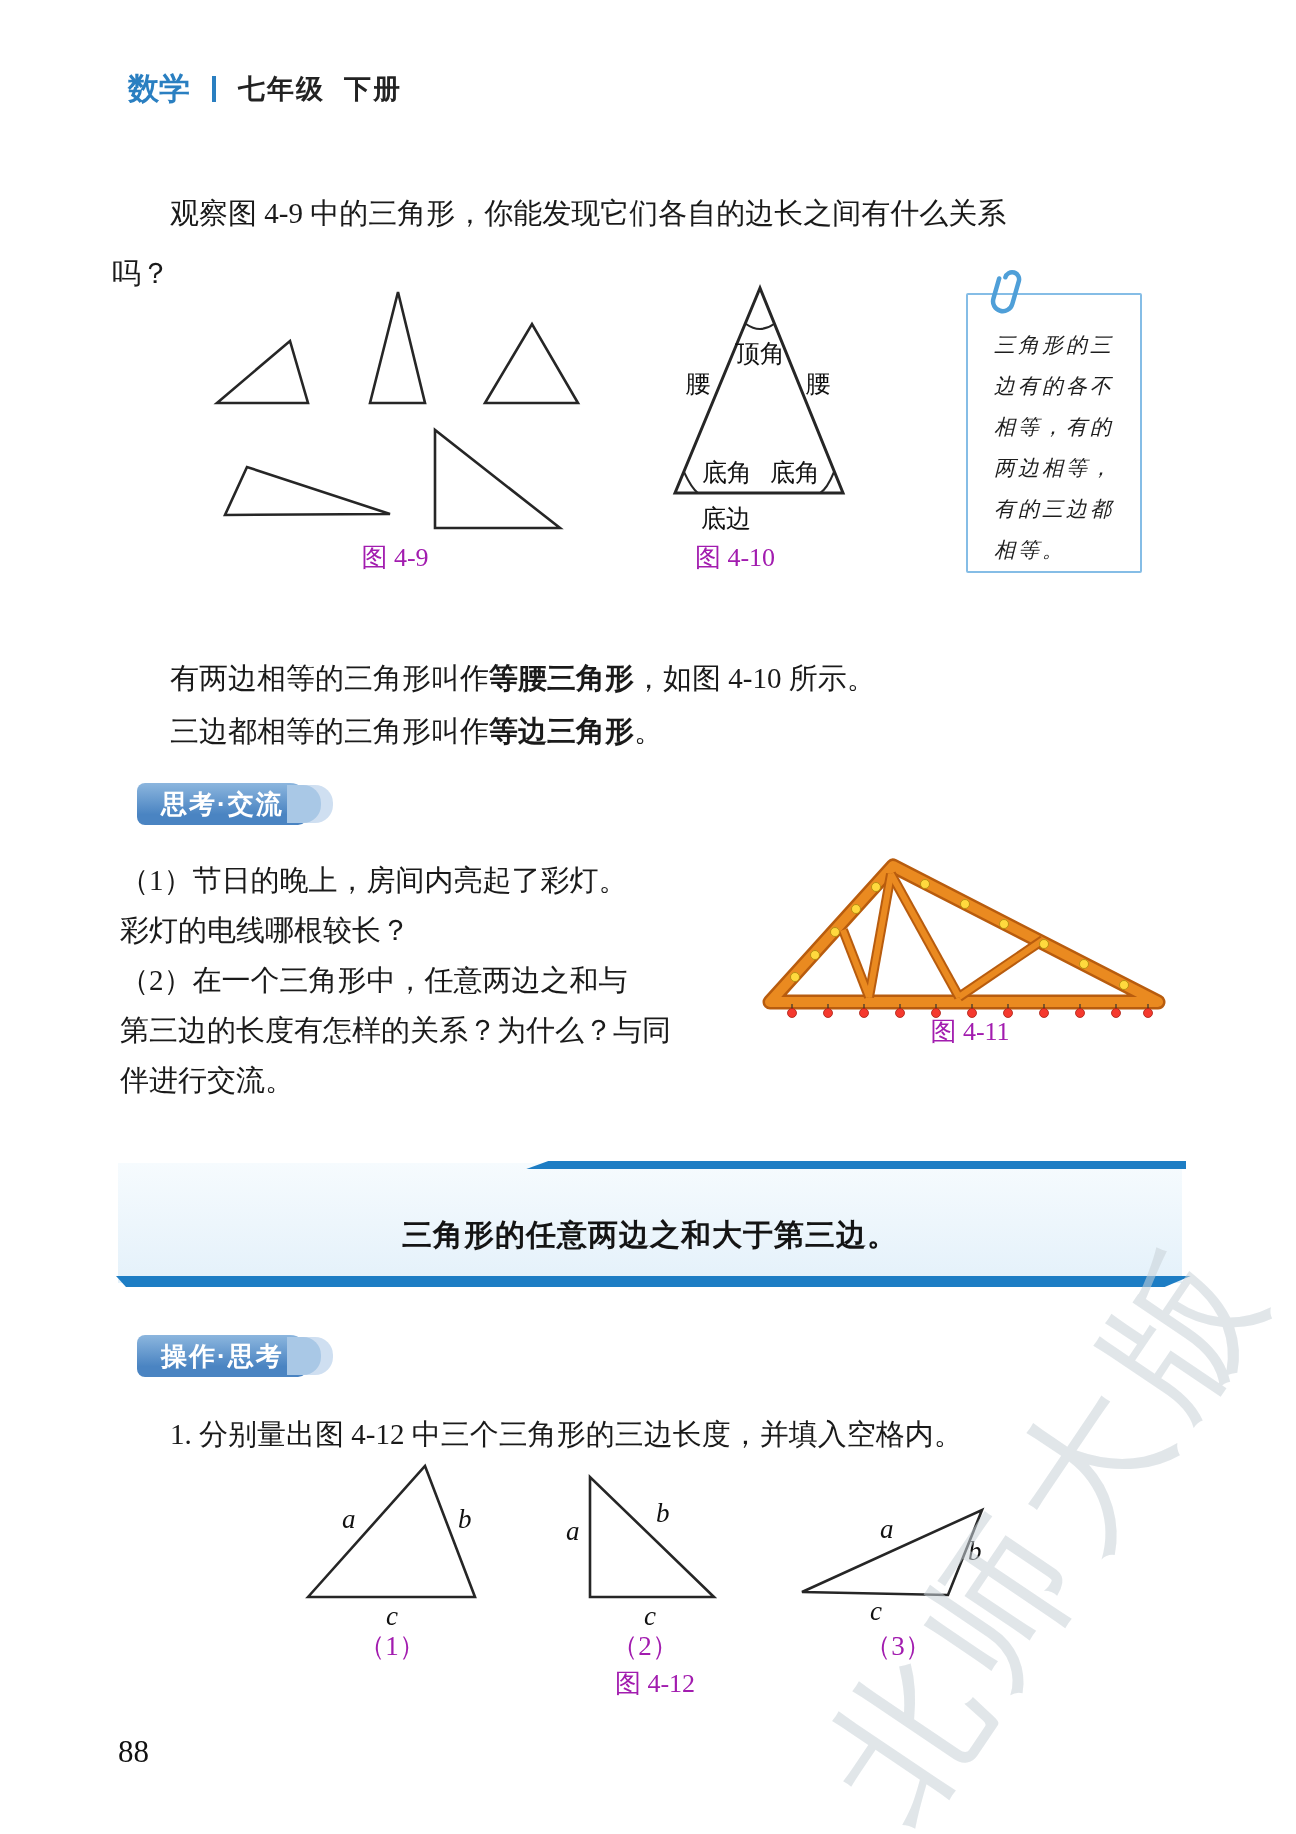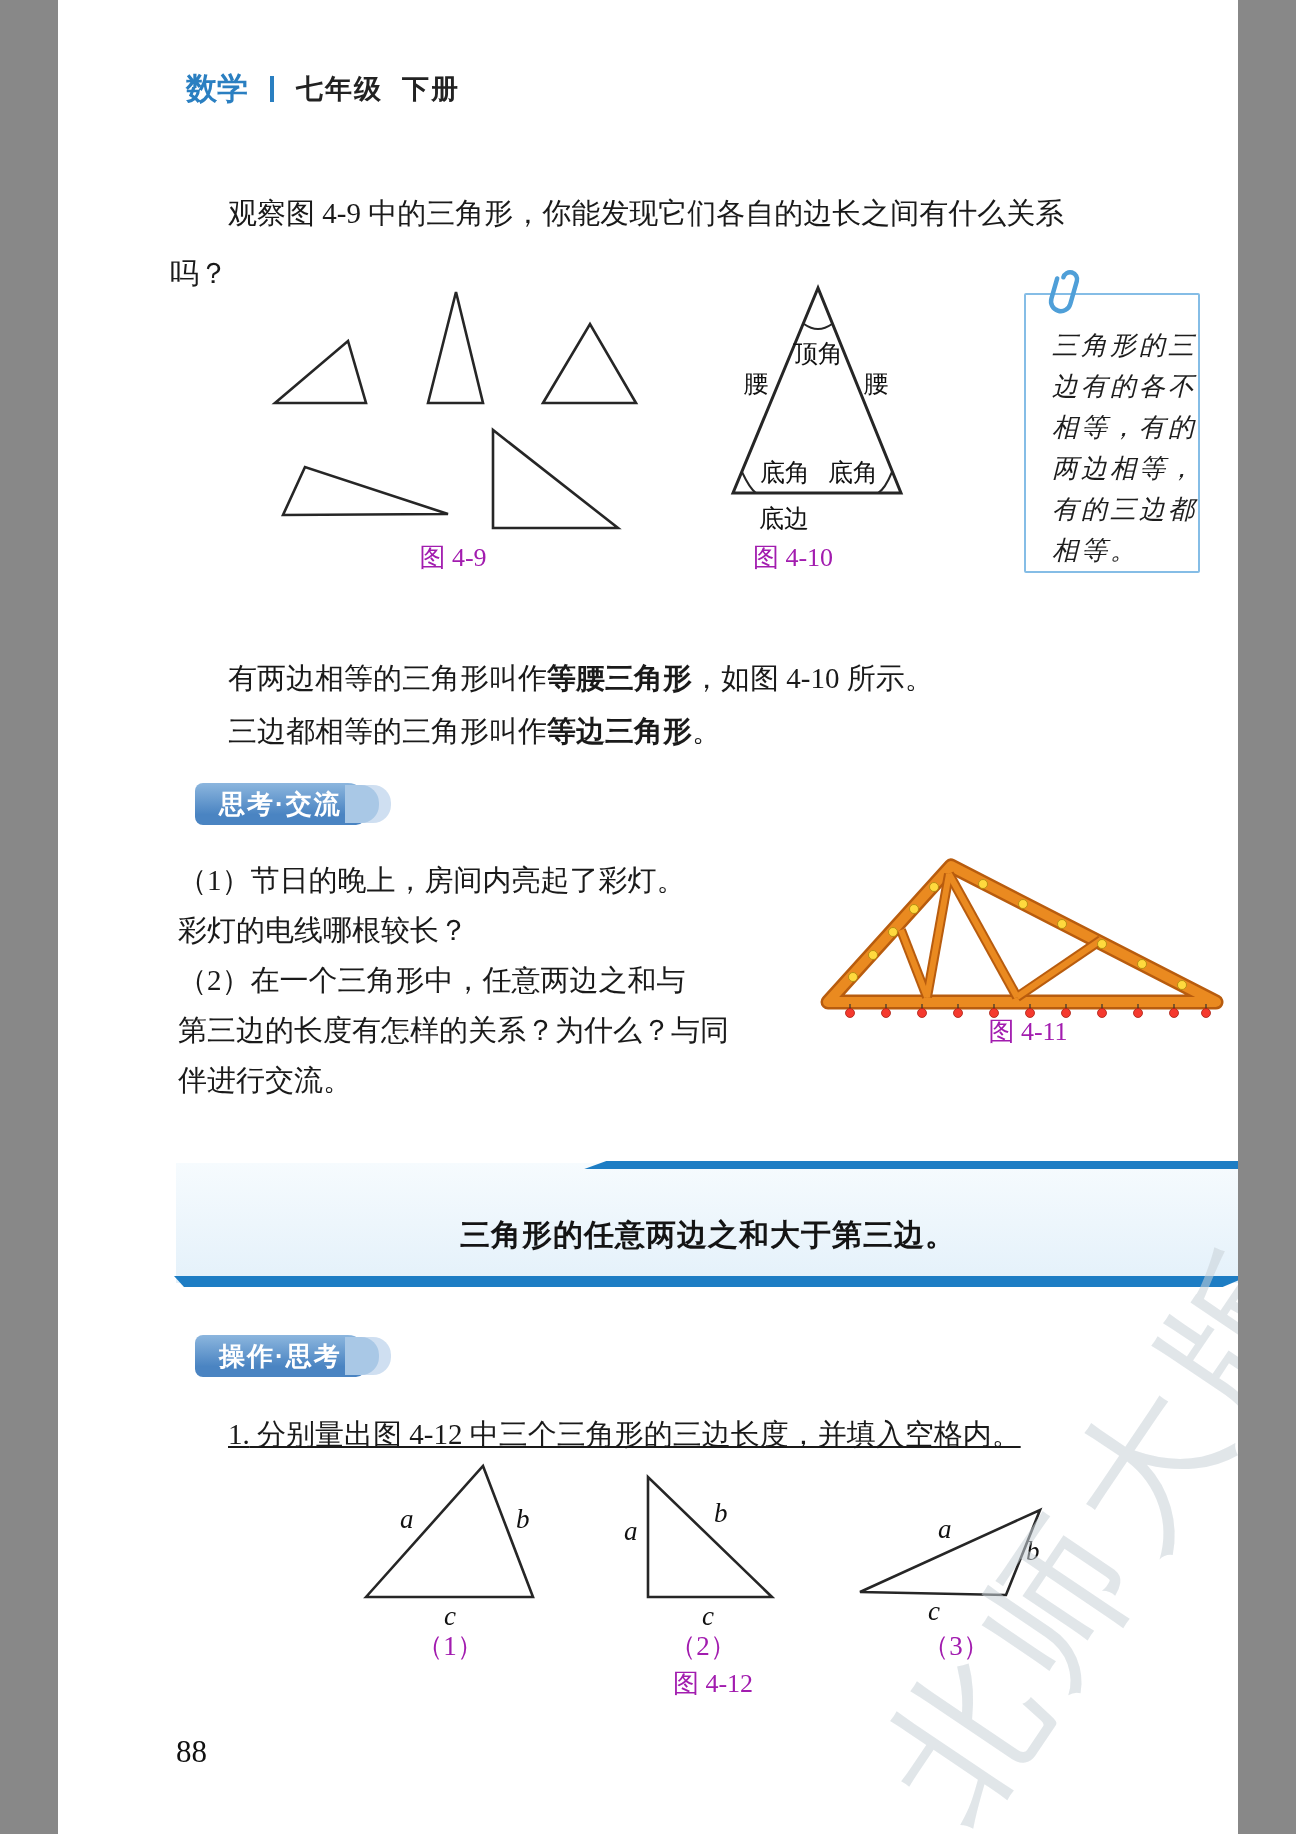--- a/index.html
+++ b/index.html
@@ -1,17 +1,17 @@
 <!DOCTYPE html>
 <html style="--accent_blue: #2a7fc1; --badge_blue: #4a84c2; --note_border: #85bde6; --callout_blue: #1d7dc4; --truss_orange: #ea8a20; --truss_dark: #b85c0e; --light_yellow: #ffd93e; --light_red: #f5392e;"><head>
 <meta charset="utf-8">
 <style>
   html,body{margin:0;padding:0;background:#888;}
   .page{
-    position:relative;width:1180px;height:1834px;margin:0 auto;
+    position:relative;width:1296px;height:1834px;margin:0 auto;
     background:#ffffff;overflow:hidden;
     font-family:"Liberation Serif","DejaVu Serif",serif;color:#1a1a1a;
   }
   .abs{position:absolute;}
   
   .hdr{top:68px;left:128px;display:flex;align-items:center;gap:16px;
        font-family:"Liberation Sans","DejaVu Sans",sans-serif;font-weight:bold;}
   .hdr .subject{color:var(--accent_blue);font-size:31px;}
   .hdr .bar{width:4px;height:26px;background:var(--accent_blue);margin:0 6px;}
   .hdr .grade{font-size:27px;color:#222;letter-spacing:2px;}
@@ -25,21 +25,21 @@
   .tri{fill:none;stroke:#262626;stroke-width:2.6;stroke-linejoin:miter;}
   .arc{fill:none;stroke:#262626;stroke-width:2;}
   .figlabel{font-size:25px;fill:#111;}
   .sidelabel{font-size:27px;font-style:italic;fill:#111;}
   
   .note{
     top:293px;left:966px;width:176px;height:280px;
     border:2px solid var(--note_border);background:#fff;border-radius:2px;
     padding:30px 0 0 26px;box-sizing:border-box;
   }
-  .note .nline{font-size:26px;line-height:41px;letter-spacing:3px;color:#1d1d1d;
+  .note .nline{font-size:21px;line-height:41px;letter-spacing:3px;color:#1d1d1d;
                font-style:italic;}
   .clip{top:262px;left:992px;width:34px;height:56px;transform:rotate(16deg);}
   
   .badge{
     height:42px;padding:0 24px;display:flex;align-items:center;
     font-family:"Liberation Sans","DejaVu Sans",sans-serif;font-weight:bold;
     font-size:26px;color:#fff;letter-spacing:2px;
     background:linear-gradient(180deg,#8cb6de 0%,var(--badge_blue) 75%);
     border-radius:8px 18px 10px 8px;z-index:3;justify-content:flex-end;
   }
@@ -208,21 +208,21 @@
     <div class="strip-top"></div>
     <div class="strip-bottom"></div>
     <div class="text">三角形的任意两边之和大于第三边。</div>
   </div>
 
   <div class="abs badge" style="top:1335px;left:137px;">
     <span>操作·思考</span>
   </div>
 
   <div class="abs para" style="top:1404px;left:112px;width:960px;">
-    <span class="indent" style="display:inline-block;text-decoration:underline;"><span>1.</span>&nbsp;<span>分别量出图 4-12 中三个三角形的三边长度，并填入空格内。</span></span>
+    <span class="indent" style="display:inline-block;"><span>1.</span>&nbsp;<span>分别量出图 4-12 中三个三角形的三边长度，并填入空格内。</span></span>
   </div>
 
   <svg class="abs" style="top:1455px;left:280px;" width="740" height="175" viewBox="280 1455 740 175">
 
     <polygon class="tri" points="308,1597 425,1466 475,1597"></polygon>
     <text class="sidelabel" x="342" y="1528">a</text>
     <text class="sidelabel" x="458" y="1528">b</text>
     <text class="sidelabel" x="386" y="1625">c</text>
 
     <polygon class="tri" points="590,1477 590,1597 714,1597"></polygon>

